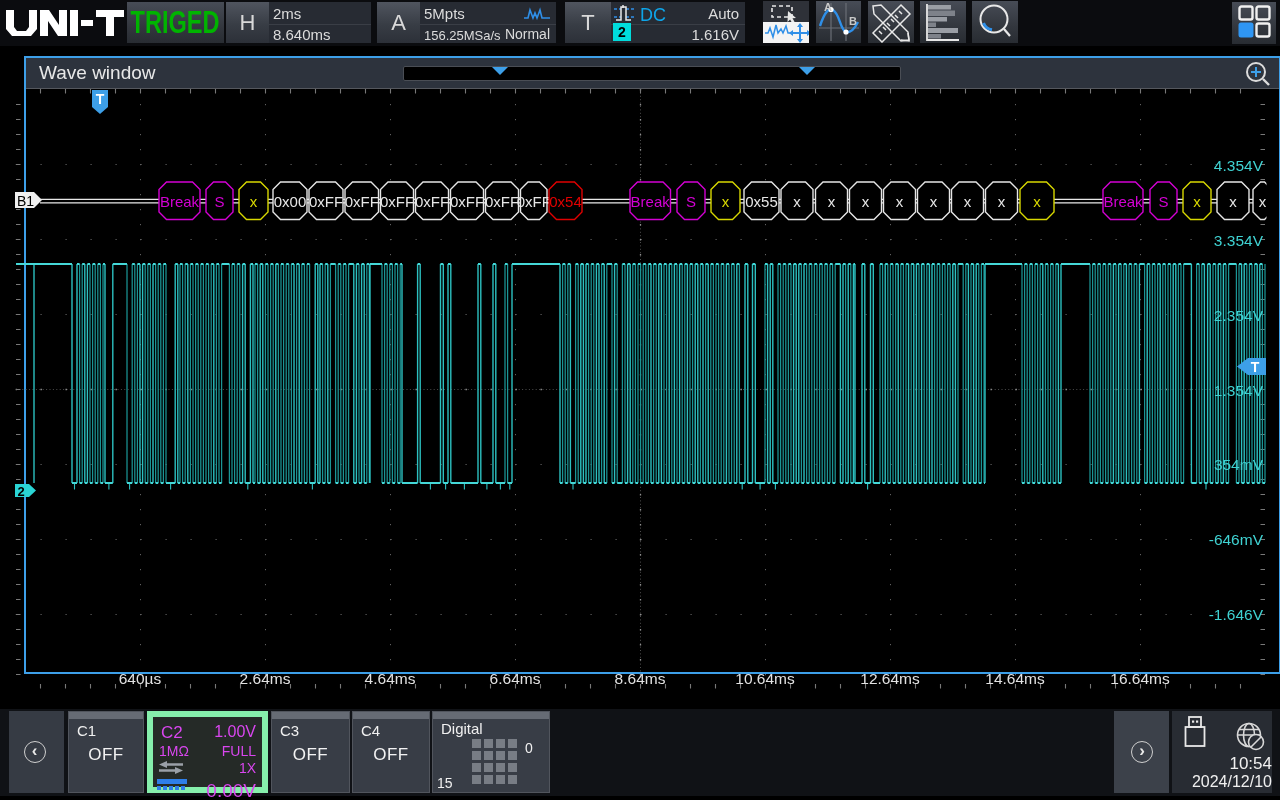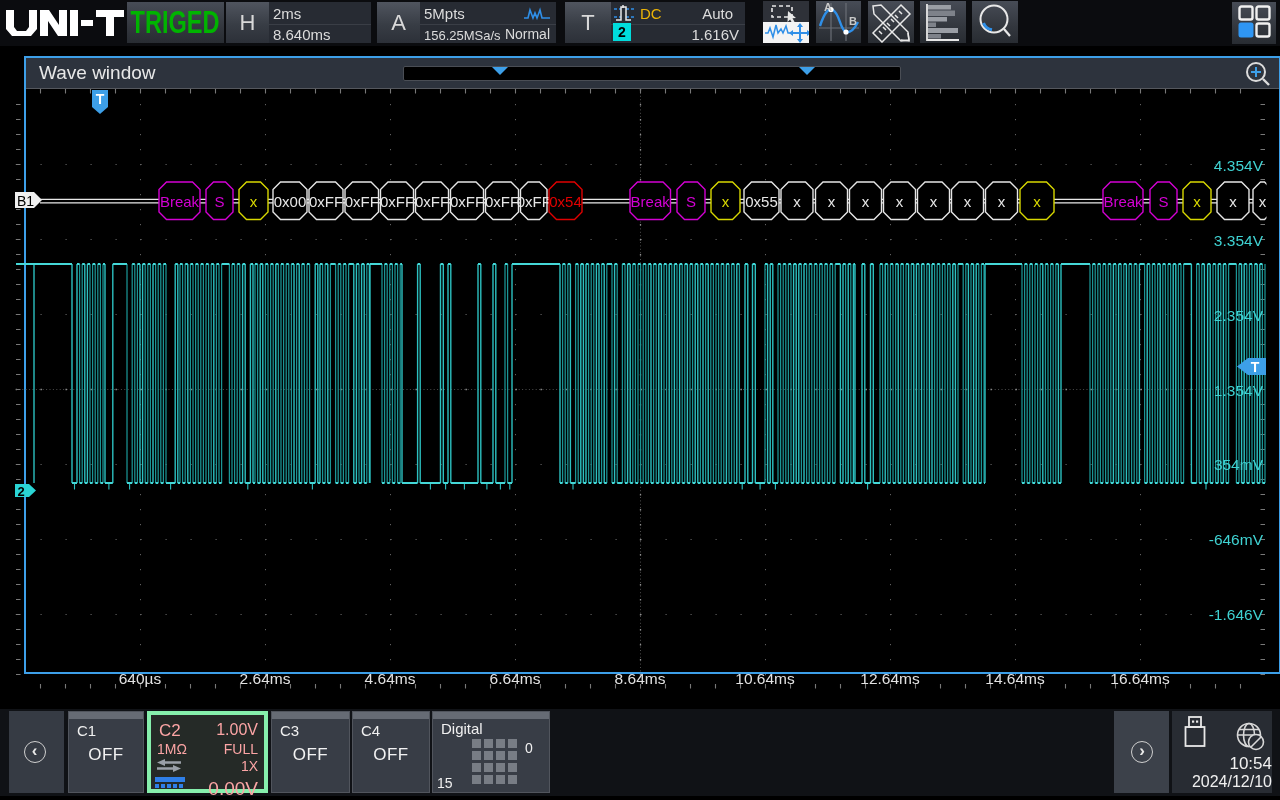--- a/index.html
+++ b/index.html
@@ -4,21 +4,21 @@
 *{margin:0;padding:0;box-sizing:border-box}
 html,body{width:1280px;height:800px;background:#000;overflow:hidden;font-family:"Liberation Sans",sans-serif}
 .abs{position:absolute}
 #page{position:relative;width:1280px;height:800px;background:#000}
 #topbar{position:absolute;left:0;top:0;width:1280px;height:46px;background:#0b0c0f}
 .panelbg{background:#272b33}
 .btn{background:linear-gradient(#50555f,#383d45 55%,#2c3038);color:#d9d9d9;display:flex;align-items:center;justify-content:center}
 .grad{background:linear-gradient(#474c56,#33373e 60%,#282c32)}
 .row1{position:absolute;left:4px;top:3px;font-size:15px;color:#dcdcdc;white-space:nowrap}
 .row2{position:absolute;left:4px;top:24px;font-size:15px;color:#dcdcdc;white-space:nowrap}
-.r1r{position:absolute;right:12px;top:3px;font-size:15px;color:#dcdcdc}
+.r1r{position:absolute;right:6px;top:3px;font-size:15px;color:#dcdcdc}
 .r2r{position:absolute;right:6px;top:24px;font-size:15px;color:#dcdcdc}
 .divline{position:absolute;left:0;top:22px;width:100%;height:1px;background:#3a3e46}
 #wavewin{position:absolute;left:24px;top:56px;width:1257px;height:618px;border:2.5px solid #3d9fe8;background:#000}
 #titlebar{position:absolute;left:0;top:0;width:100%;height:31px;background:#2d333d;border-bottom:1px solid #55585e}
 #titlebar .t{position:absolute;left:13px;top:4px;font-size:19px;color:#e8e8e8}
 #scrollbar{position:absolute;left:377px;top:8px;width:498px;height:15px;background:#000;border:1px solid #4a4e55;border-radius:2px}
 #botbar{position:absolute;left:0;top:709px;width:1280px;height:87px;background:#101216}
 .card{position:absolute;top:2px;height:82px;background:#383d46;border:1px solid #51555d}
 .cstrip{position:absolute;left:0;top:0;width:100%;height:7px;background:#666b74}
 .clab{position:absolute;left:8px;top:10px;font-size:15px;color:#f0f0f0}
@@ -52,21 +52,21 @@
         <div class="row1">5Mpts</div>
    <div class="row2" style="font-size:13px;top:25.5px">156.25MSa/s</div>
    <div class="r2r" style="font-size:14px">Normal</div>
    <svg class="abs" style="right:5px;top:4px" width="28" height="15" viewBox="0 0 28 15">
      <path d="M1 12h4l2-8 3 8 2-5 2 5 3-8 2 8h8" stroke="#2f8fe8" stroke-width="1.6" fill="none"></path>
    </svg>
  </div>
  <div class="abs btn" style="left:565px;top:2px;width:46px;height:41px;font-size:22px">T</div>
  <div class="abs panelbg" style="left:611px;top:2px;width:134px;height:41px">
    <div class="divline"></div>
-   <div class="abs" style="left:29px;top:3px;font-size:15px;color:#eab308">DC</div>
+   <div class="abs" style="left:29px;top:3px;font-size:18px;color:#0ea5e9">DC</div>
    <div class="r1r">Auto</div>
         <div class="r2r">1.616V</div>
    <svg class="abs" style="left:2px;top:2px" width="22" height="18" viewBox="0 0 22 18">
      <path d="M1 5h7M13 5h8M1 13h7M13 13h8" stroke="#2f8fe8" stroke-width="1.6" stroke-dasharray="3 2" fill="none"></path>
      <path d="M3 16h5V3h5v13h5M10 1v3" stroke="#e8e8e8" stroke-width="1.5" fill="none"></path>
    </svg>
    <div class="abs" style="left:2px;top:21px;width:18px;height:18px;background:#00dcdc;color:#000;font-size:14px;font-weight:bold;display:flex;align-items:center;justify-content:center">2</div>
  </div>
  <div class="abs" style="left:763px;top:1px;width:46px;height:42px;background:#2e3138">
    <svg width="46" height="21" viewBox="0 0 46 21">
@@ -260,21 +260,21 @@
 
 <div id="botbar">
  <div class="abs" style="left:8.5px;top:2px;width:55px;height:82px;background:#363b44">
    <div class="circbtn" style="left:15px;top:30px">‹</div>
  </div>
  <div class="card" style="left:68px;width:76px">
         <div class="cstrip"></div>
         <div class="clab">C1</div>
         <div class="coff">OFF</div>
       </div>
- <div class="abs" style="left:147px;top:2px;width:121px;height:82px;background:#252a27;border:4px solid #86efac;color:#fca5a5">
+ <div class="abs" style="left:147px;top:2px;width:121px;height:82px;background:#252a27;border:6px solid #86efac;color:#d946ef">
    <div class="abs" style="left:8px;top:6px;font-size:17px">C2</div>
    <div class="abs" style="right:6px;top:6px;font-size:16px">1.00V</div>
    <div class="abs" style="left:6px;top:26px;font-size:14px">1MΩ</div>
    <div class="abs" style="right:6px;top:26px;font-size:14px">FULL</div>
    <svg class="abs" style="left:6px;top:44px" width="24" height="13" viewBox="0 0 24 13">
      <path d="M24 3.5H8M0 9.5h16" stroke="#9aa0a8" stroke-width="2.4"></path>
      <path d="M8 0v7L0 3.5zM16 6v7l8-3.5z" fill="#9aa0a8"></path>
    </svg>
    <div class="abs" style="right:6px;top:43px;font-size:14px">1X</div>
    <svg class="abs" style="left:4px;top:62px" width="30" height="12" viewBox="0 0 30 12">

